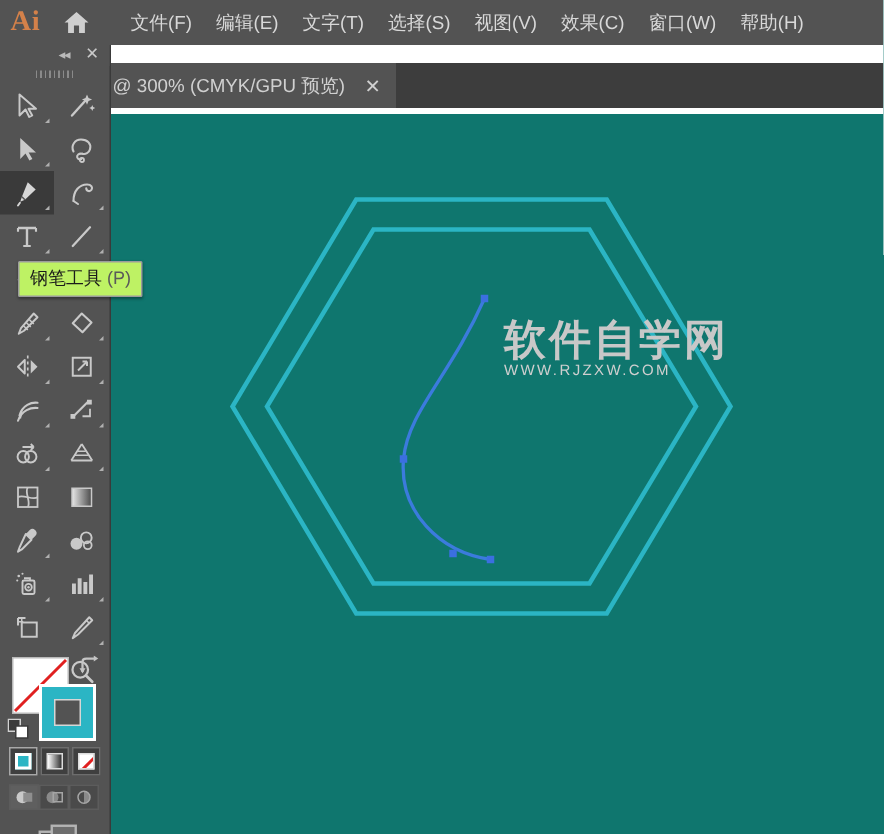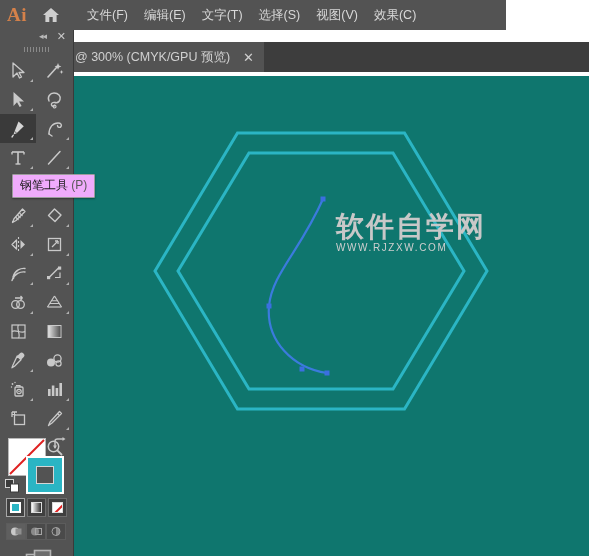--- a/index.html
+++ b/index.html
@@ -6,21 +6,21 @@
   body{
     width:589px;height:556px;overflow:hidden;
     font-family:"Liberation Sans","DejaVu Sans",sans-serif;
     background:#ffffff;
     -webkit-font-smoothing:antialiased;
   }
   #app{position:relative;width:589px;height:556px;overflow:hidden;background:#ffffff;}
 
   
   #menubar{
-    position:absolute;left:0;top:0;width:506px;height:30px;
+    position:absolute;left:0;top:0;width:589px;height:30px;
     background:#535353;display:flex;align-items:center;
   }
   #ai-logo{
     width:34px;height:30px;display:flex;align-items:center;justify-content:center;
     color:#d4814a;font-size:19px;font-weight:bold;letter-spacing:.5px;
     font-family:"Liberation Serif","DejaVu Serif",serif;
   }
   #home-btn{
     width:34px;height:30px;display:flex;align-items:center;justify-content:center;
   }
@@ -93,21 +93,21 @@
   .tool-cell.active{background:#3a3a3a;}
   .tool-cell .corner{
     position:absolute;right:3px;bottom:3px;width:0;height:0;
     border-left:3px solid transparent;border-bottom:3px solid #b0b0b0;
   }
   .tool-cell svg{display:block;}
 
   
   #tooltip{
     position:absolute;left:12px;top:144px;
-    background:#f0abfc;border:1px solid #9c9c9c;
+    background:#bef264;border:1px solid #9c9c9c;
     padding:2px 7px 3px 7px;font-size:12px;color:#1b1b1b;white-space:nowrap;
     box-shadow:0 1px 2px rgba(0,0,0,.35);z-index:40;border-radius:1px;
   }
   #tooltip .tt-key{color:#5a5a5a;}
 
   
   #swatch-area{position:absolute;left:0;top:405px;width:73px;height:151px;}
   #fill-sw{
     position:absolute;left:8px;top:3px;width:38px;height:38px;
     background:#ffffff;border:1px solid #b9b9b9;box-sizing:border-box;cursor:pointer;
@@ -161,20 +161,22 @@
         <path d="M9 1 L17 8 L14.6 8 L14.6 15 L10.7 15 L10.7 10 L7.3 10 L7.3 15 L3.4 15 L3.4 8 L1 8 Z" fill="#cfcfcf"></path>
       </svg>
     </div>
     <div class="menu-items" id="menu-items">
         <div class="menu-item">文件(F)</div>
         <div class="menu-item">编辑(E)</div>
         <div class="menu-item">文字(T)</div>
         <div class="menu-item">选择(S)</div>
         <div class="menu-item">视图(V)</div>
         <div class="menu-item">效果(C)</div>
+        <div class="menu-item">窗口(W)</div>
+        <div class="menu-item">帮助(H)</div>
       </div>
   </div>
 
   <div id="tabbar">
     <div id="doc-tab">
       <span id="doc-tab-title">@ 300% (CMYK/GPU 预览)</span>
       <span id="doc-tab-close">✕</span>
     </div>
   </div>
 

